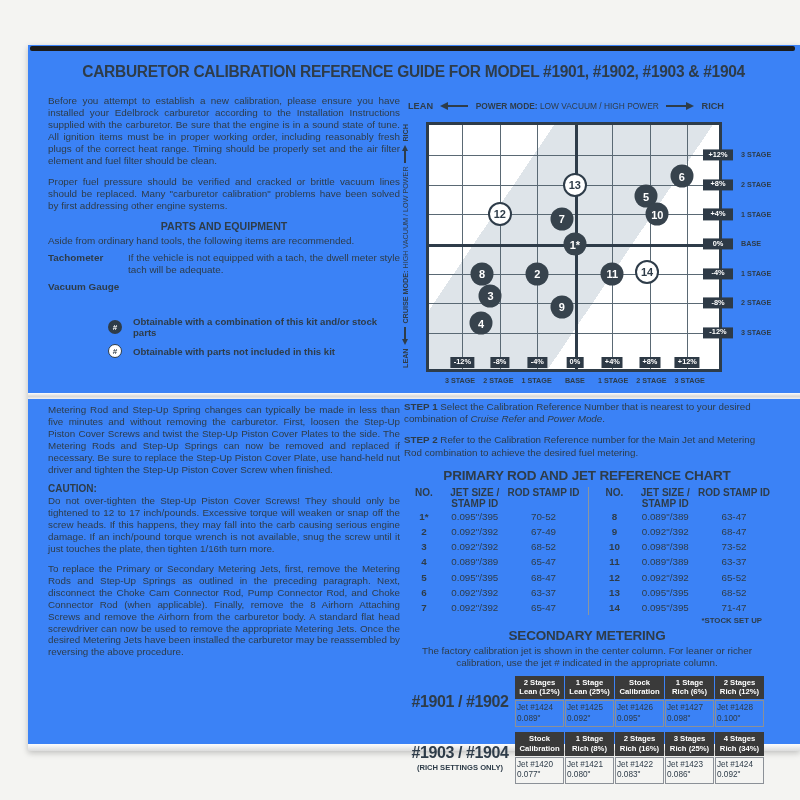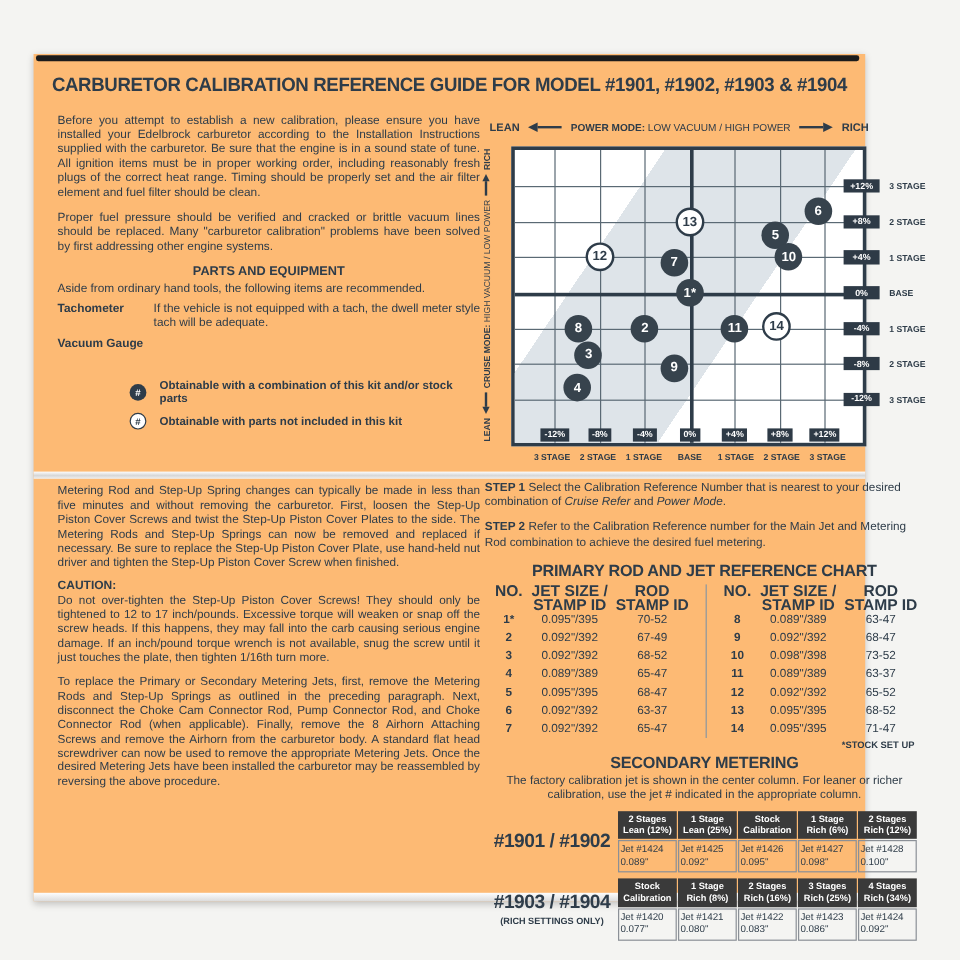--- a/index.html
+++ b/index.html
@@ -1,17 +1,17 @@
 <!DOCTYPE html>
 <html><head>
 <meta charset="utf-8">
 <style>
   html,body{margin:0;padding:0;width:800px;height:800px;background:#f4f4f2;overflow:hidden;
     font-family:"Liberation Sans",sans-serif;color:#2e3c49;}
-  .sheet{position:absolute;left:28px;top:45px;width:693px;height:706px;background:#fdba74;
+  .sheet{position:absolute;left:28px;top:45px;width:772px;height:706px;background:#3b82f6;
     box-shadow:0 2px 6px rgba(0,0,0,.22);}
   .top-strip{position:absolute;left:2px;top:1px;right:5px;height:5px;background:#1b1b1b;border-radius:2px;}
   .bottom-shade{position:absolute;left:0;bottom:0;width:100%;height:7px;
     background:linear-gradient(#fdfdfd,#dcdcdc);}
   .seam{position:absolute;left:0;top:348px;width:100%;height:6px;
     background:linear-gradient(#fdfdfd,#d7d7d7 55%,#f1f1f1);}
   .doc-title{position:absolute;top:18px;left:0;right:0;text-align:center;font-size:16px;
     font-weight:700;letter-spacing:-.3px;white-space:nowrap;}
   .doc-title span{display:inline-block;transform:scaleX(.97);}
   
@@ -73,21 +73,21 @@
   
   .step{font-size:9.8px;line-height:12.2px;margin:0 0 9px 0;text-align:left;}
   .step b{font-weight:700;}
   .primary-head{font-size:13.5px;font-weight:700;text-align:center;margin:2px 0 4px 0;letter-spacing:-.2px;}
   .ptable{display:flex;margin-left:2px;}
   .phalf{flex:1;display:grid;grid-template-columns:36px 1fr 72px;}
   .phalf.lefthalf{border-right:1px solid #8b97a0;padding-right:8px;}
   .phalf.righthalf{padding-left:8px;}
   .pc{font-size:9.8px;line-height:15.2px;text-align:center;}
   .pc.no{font-weight:700;}
-  .pch{font-size:13px;font-weight:700;line-height:11px;text-align:center;}
+  .pch{font-size:10px;font-weight:700;line-height:11px;text-align:center;}
   .footnote{text-align:right;font-size:7.8px;font-weight:700;margin:1px 8px 0 0;}
   
   .sec-title{font-size:13.5px;font-weight:700;text-align:center;margin:3px 0 2px 0;letter-spacing:-.2px;}
   .sec-lead{font-size:9.8px;line-height:11.8px;text-align:center;margin:0 14px 7px 14px;}
   .sgrid{display:grid;grid-template-columns:108px repeat(5,49px);gap:1px;margin-left:2px;margin-bottom:5px;}
   .slabel{grid-row:1 / span 2;display:flex;flex-direction:column;justify-content:center;
     align-items:center;font-weight:700;font-size:16px;letter-spacing:-.4px;white-space:nowrap;}
   .slabel .sub{font-size:7.6px;letter-spacing:0;margin-top:1px;}
   .sh{background:#3a3a3a;color:#fff;font-size:7.7px;font-weight:700;text-align:center;
     padding:2px 1px;line-height:1.25;display:flex;flex-direction:column;justify-content:center;}

